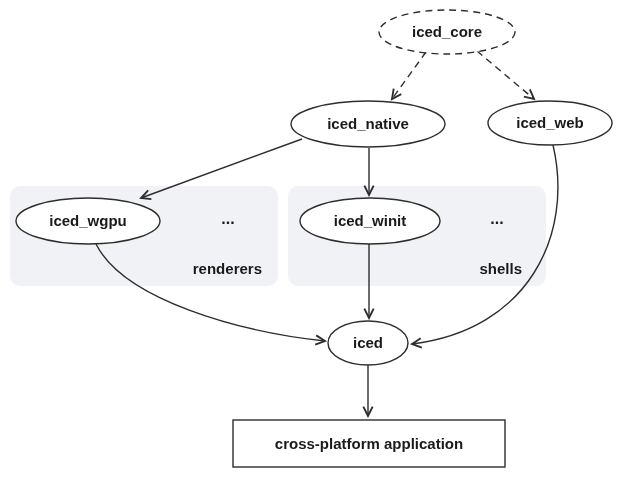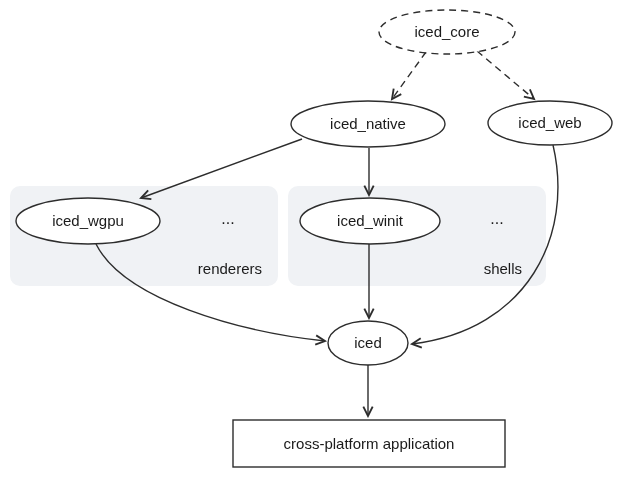--- a/index.html
+++ b/index.html
@@ -7,20 +7,21 @@
     padding: 0;
     background: #ffffff;
     font-family: "Liberation Sans", sans-serif;
   }
   .stage {
     position: relative;
     width: 621px;
     height: 483px;
     background: #ffffff;
     overflow: hidden;
+    font-weight: bold;
   }
   svg text {
     font-family: "Liberation Sans", sans-serif;
     font-size: 15px;
     fill: #1a1a1a;
   }
   .node-shape {
     fill: #ffffff;
     stroke: #2d2d2d;
     stroke-width: 1.4;

